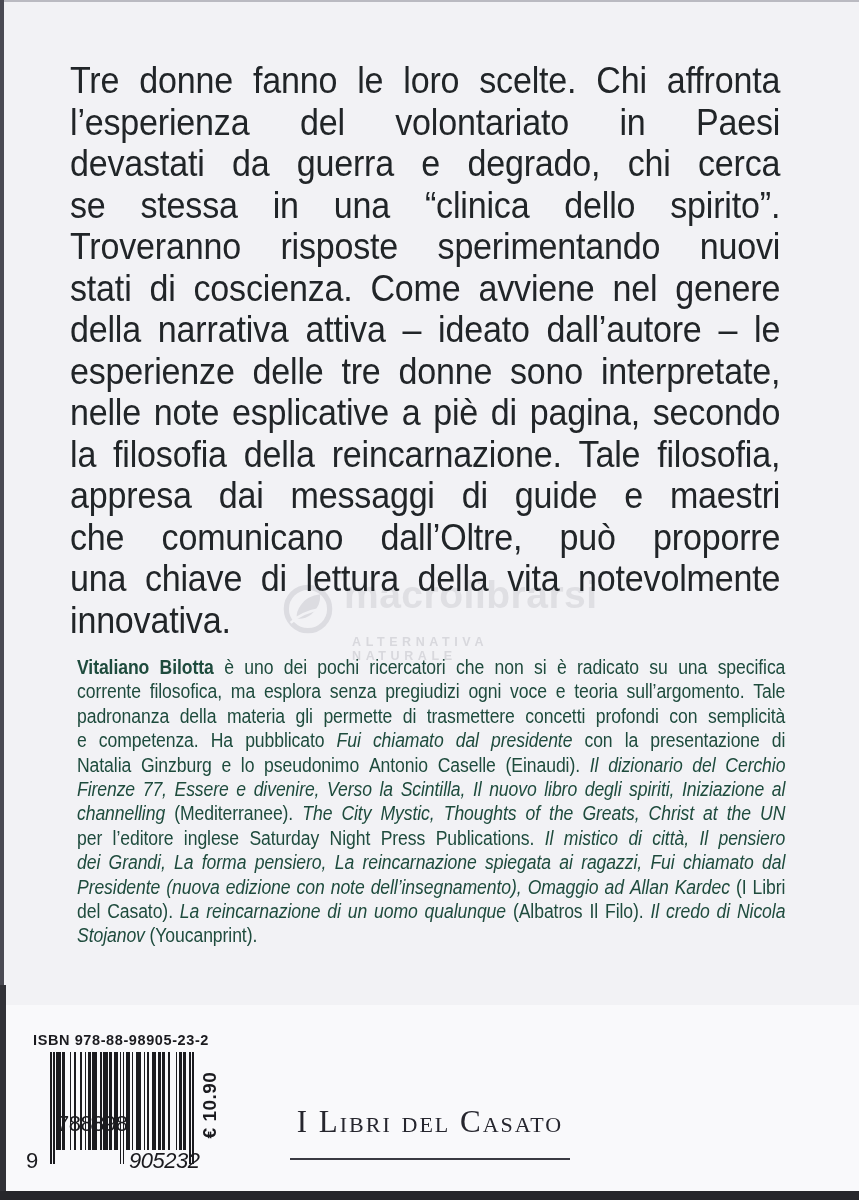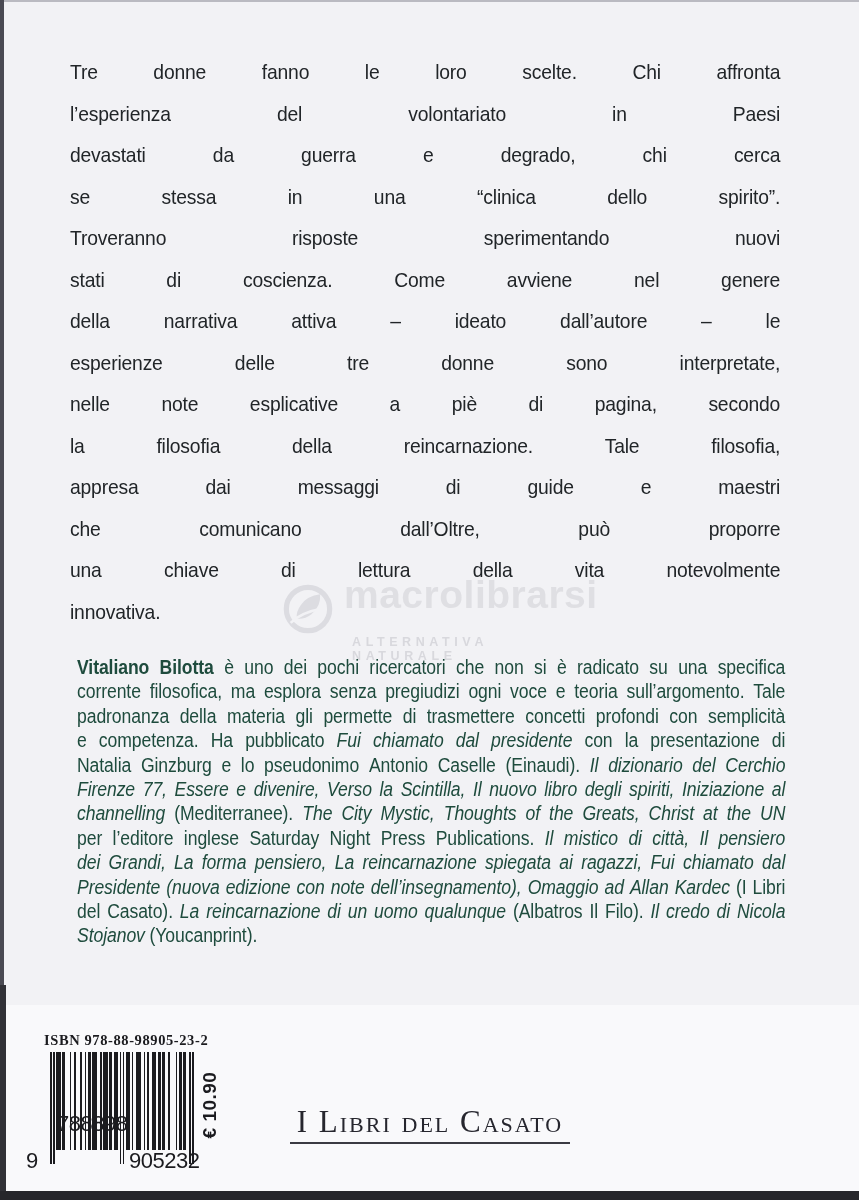--- a/index.html
+++ b/index.html
@@ -36,68 +36,68 @@
   .jline{display:flex;justify-content:space-between;align-items:baseline;}
   .jline.last{justify-content:flex-start;gap:.27em;}
   .jline span{white-space:nowrap;}
   .jline .it{font-style:italic;}
   .jline .bd{font-weight:700;}
 
   
   .synopsis{
     position:absolute;left:70px;top:60px;width:710px;z-index:2;
     color:var(--c-synopsis,#212528);
-    font-size:21px;letter-spacing:-.2px;
+    font-size:37px;letter-spacing:-.2px;
   }
   .synopsis-inner{width:772px;transform:scaleX(.92);transform-origin:0 0;}
   .synopsis .jline{height:41.5px;}
 
   
   .bio{
     position:absolute;left:77px;top:656px;width:708px;z-index:2;
     color:var(--c-bio,#1e4b3d);
     font-size:20px;letter-spacing:-.1px;
   }
   .bio-inner{width:805px;transform:scaleX(.88);transform-origin:0 0;}
   .bio .jline{height:24.4px;}
 
   
   .isbn{
-    position:absolute;left:44px;top:1032px;z-index:2;
-    font-family:Liberation Serif, serif;
+    position:absolute;left:33px;top:1032px;z-index:2;
+    font-family:Liberation Sans, sans-serif;
     font-size:14.5px;font-weight:700;letter-spacing:.6px;
     color:var(--c-ink,#1b1b1f);
   }
   .barcode{position:absolute;left:50px;top:1052px;display:flex;z-index:2;}
   .mod{flex:0 0 1.53px;width:1.53px;height:98px;}
   .mod.tall{height:112px;}
   .mod.bar{background:var(--c-ink,#1b1b1f);}
   .bc-digit{
     position:absolute;z-index:2;
     font-size:22px;color:var(--c-ink,#1b1b1f);
     font-family:"Liberation Sans",sans-serif;letter-spacing:-.5px;
   }
   .bc-d1{left:26px;top:1148px;}
   .bc-d2{left:57px;top:1111px;width:63px;text-align:center;}
-  .bc-d3{left:129px;top:1148px;width:63px;text-align:left;}
+  .bc-d3{left:129px;top:1148px;width:63px;text-align:left;font-style:italic;}
   .price{
     position:absolute;left:166px;top:1093px;width:90px;height:24px;z-index:2;
     transform:rotate(-90deg);
     font-size:19px;font-weight:600;letter-spacing:.5px;
     color:var(--c-ink,#1b1b1f);text-align:center;
   }
   .publisher{
     position:absolute;left:290px;top:1104px;width:280px;z-index:2;
     font-family:"Liberation Serif",serif;
     font-variant:small-caps;
     font-size:31px;letter-spacing:2px;
     color:var(--c-publisher,#26262e);
     text-align:center;
     border-bottom:2px solid #3a3a42;
-    padding-bottom:2px;
+    padding-bottom:18px;
   }
 </style>
 </head>
 <body>
 
 <div class="page">
 
   <div class="edge-top"></div>
   <div class="footer-bg"></div>
 

